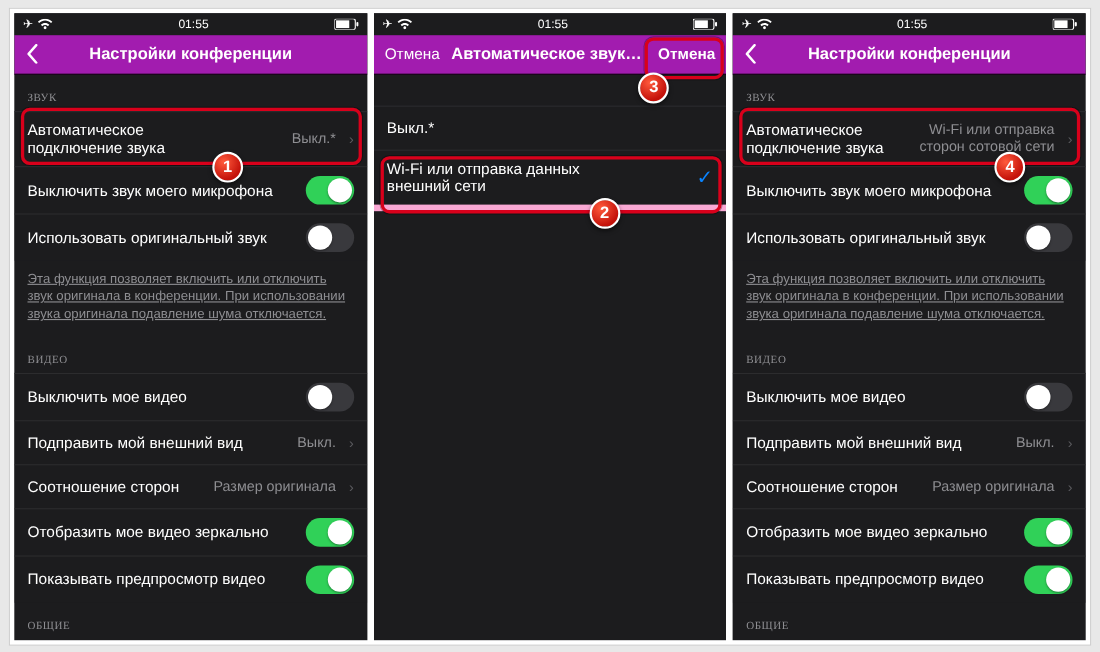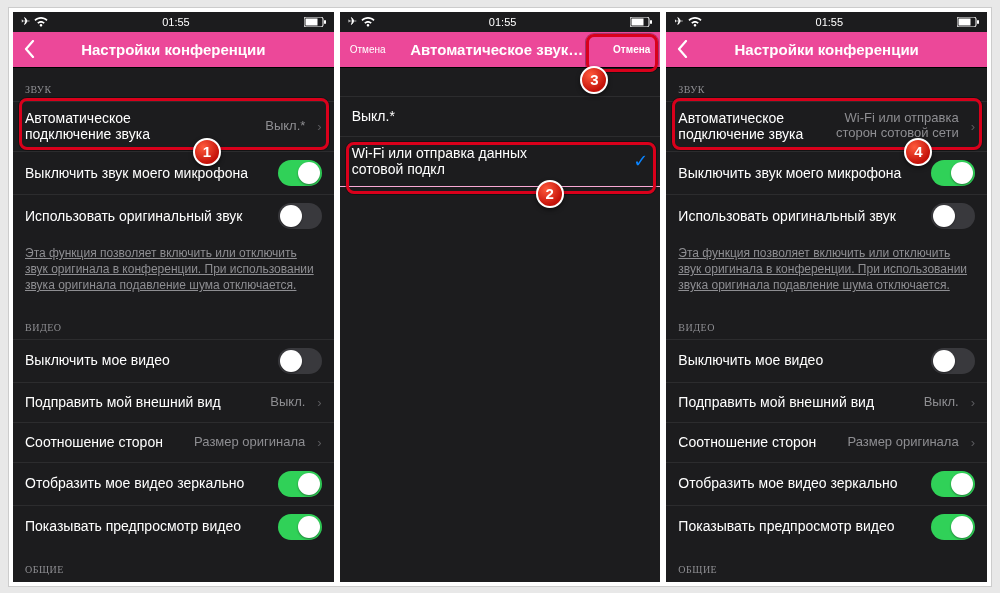--- a/index.html
+++ b/index.html
@@ -46,39 +46,39 @@
   }
   .status .left, .status .right { display:flex; align-items:center; gap:4px; }
   .status svg { display:block; }
   
   .nav {
     height: 36px;
     display: flex;
     align-items: center;
     justify-content: center;
     position: relative;
-    background: #ec4899;
+    background: #a21caf;
     border-bottom: 1px solid #000;
   }
   .nav .title {
     font-size: 15px;
     font-weight: 600;
     color: #fff;
     max-width: 70%;
     white-space: nowrap;
     overflow: hidden;
     text-overflow: ellipsis;
   }
   .nav .left-btn, .nav .right-btn {
     position: absolute;
     top: 0; bottom: 0;
     display: flex;
     align-items: center;
     padding: 0 10px;
-    font-size: 10px;
+    font-size: 14px;
     color: #fff;
   }
   .nav .left-btn { left: 0; }
   .nav .right-btn { right: 0; }
   .back-chevron {
     width: 12px; height: 18px;
   }
   
   .list { flex: 1; overflow: hidden; }
   .section-header {
@@ -92,21 +92,21 @@
   .row {
     min-height: 40px;
     padding: 8px 12px;
     display: flex;
     align-items: center;
     justify-content: space-between;
     border-top: 1px solid #2c2c2e;
     background: #1c1c1e;
     gap: 8px;
   }
-  .row:last-child { border-bottom: 1px solid #f9a8d4; }
+  .row:last-child { border-bottom: 6px solid #f9a8d4; }
   .row .label {
     color: #fff;
     font-size: 14px;
     line-height: 1.2;
     flex: 1;
   }
   .row .label .sub { display:block; }
   .row .value {
     color: #8e8e92;
     font-size: 13px;
@@ -300,21 +300,21 @@
       <div class="right-btn" style="font-weight:600;">Отмена</div>
     </div>
     <div class="list">
       <div style="height:28px;"></div>
       <div class="row">
         <div class="label">Выкл.*</div>
       </div>
       <div class="row">
         <div class="label">
           <span>Wi-Fi или отправка данных</span>
-          <span class="sub">сотовой подкл</span>
+          <span class="sub">внешний сети</span>
         </div>
         <div class="checkmark">✓</div>
       </div>
     </div>
 
     <div class="hl" style="right:2px; top:22px; width:72px; height:38px;"></div>
     <div class="badge" style="right:52px; top:54px;">3</div>
 
     <div class="hl" style="left:6px; top:130px; width:310px; height:52px;"></div>
     <div class="badge" style="left:196px; top:168px;">2</div>

